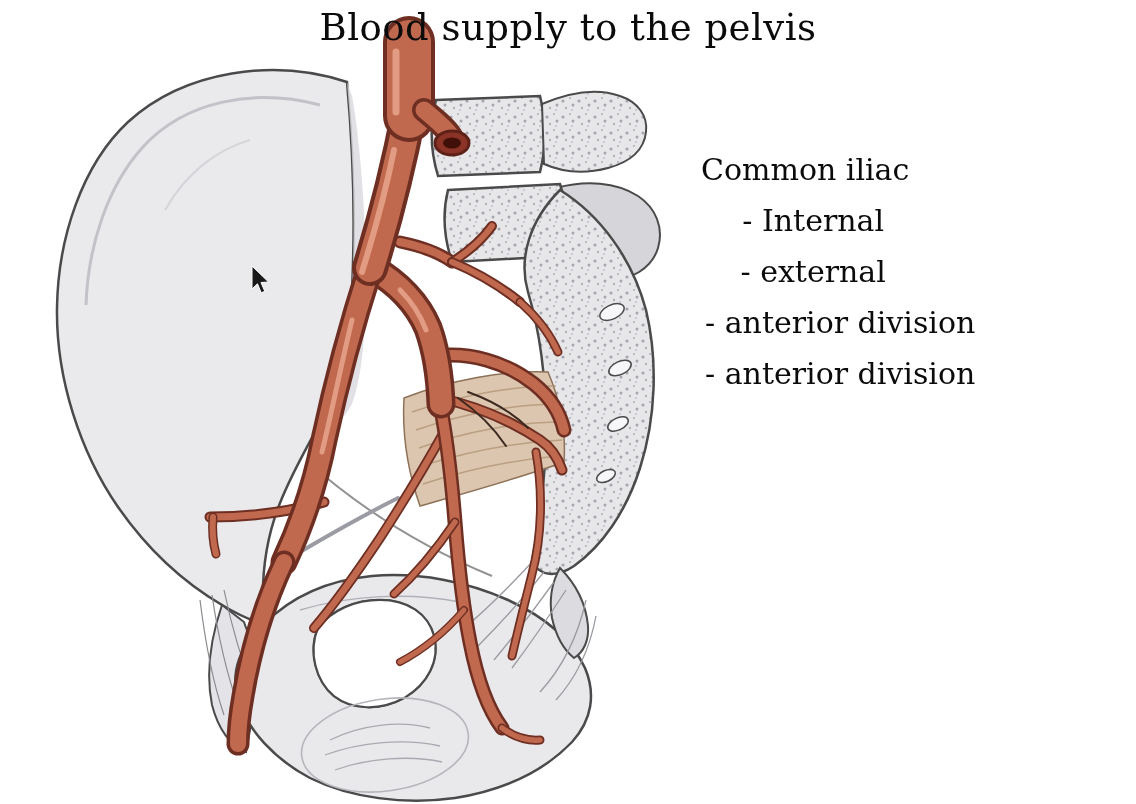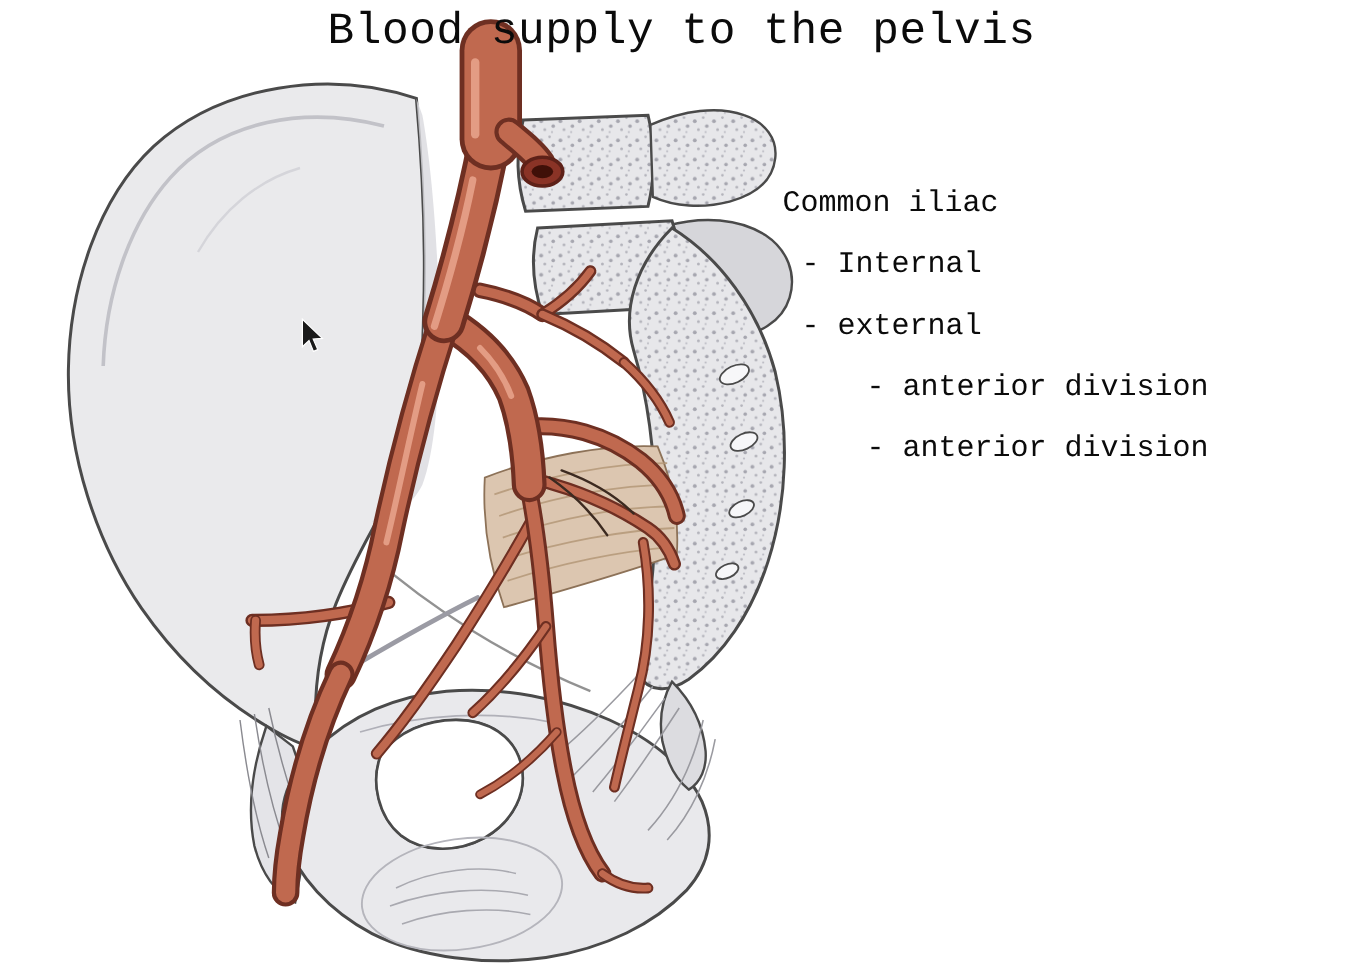--- a/index.html
+++ b/index.html
@@ -4,30 +4,30 @@
 <style>
   * { margin:0; padding:0; box-sizing:border-box; }
   html,body { width:1136px; height:804px; }
   body {
     background:#ffffff;
     font-family:"DejaVu Serif","Liberation Serif",serif;
     position:relative;
     overflow:hidden;
     color:#0b0b0b;
   }
-  .stage { position:absolute; inset:0; width:1136px; height:804px;font-family:Liberation Mono, monospace; }
+  .stage { position:absolute; inset:0; width:1136px; height:804px; }
   .figure-svg { position:absolute; left:0; top:0; }
   .page-title {
     position:absolute; top:6px; left:0; width:100%;
     text-align:center; font-size:37px; letter-spacing:0.5px;
     color:#0b0b0b;
   }
   .annotations {
-    position:absolute; left:652px; top:144px;
-    font-size:25px; line-height:51px; white-space:nowrap;
+    position:absolute; left:635px; top:144px;
+    font-size:30px; line-height:51px; white-space:nowrap;text-align:center;
   }
   .ann { color:#0b0b0b; }
   .indent1 { margin-left:16px; }
   .indent2 { margin-left:70px; }
 </style>
 </head>
 <body>
 
 <div class="stage">
 

